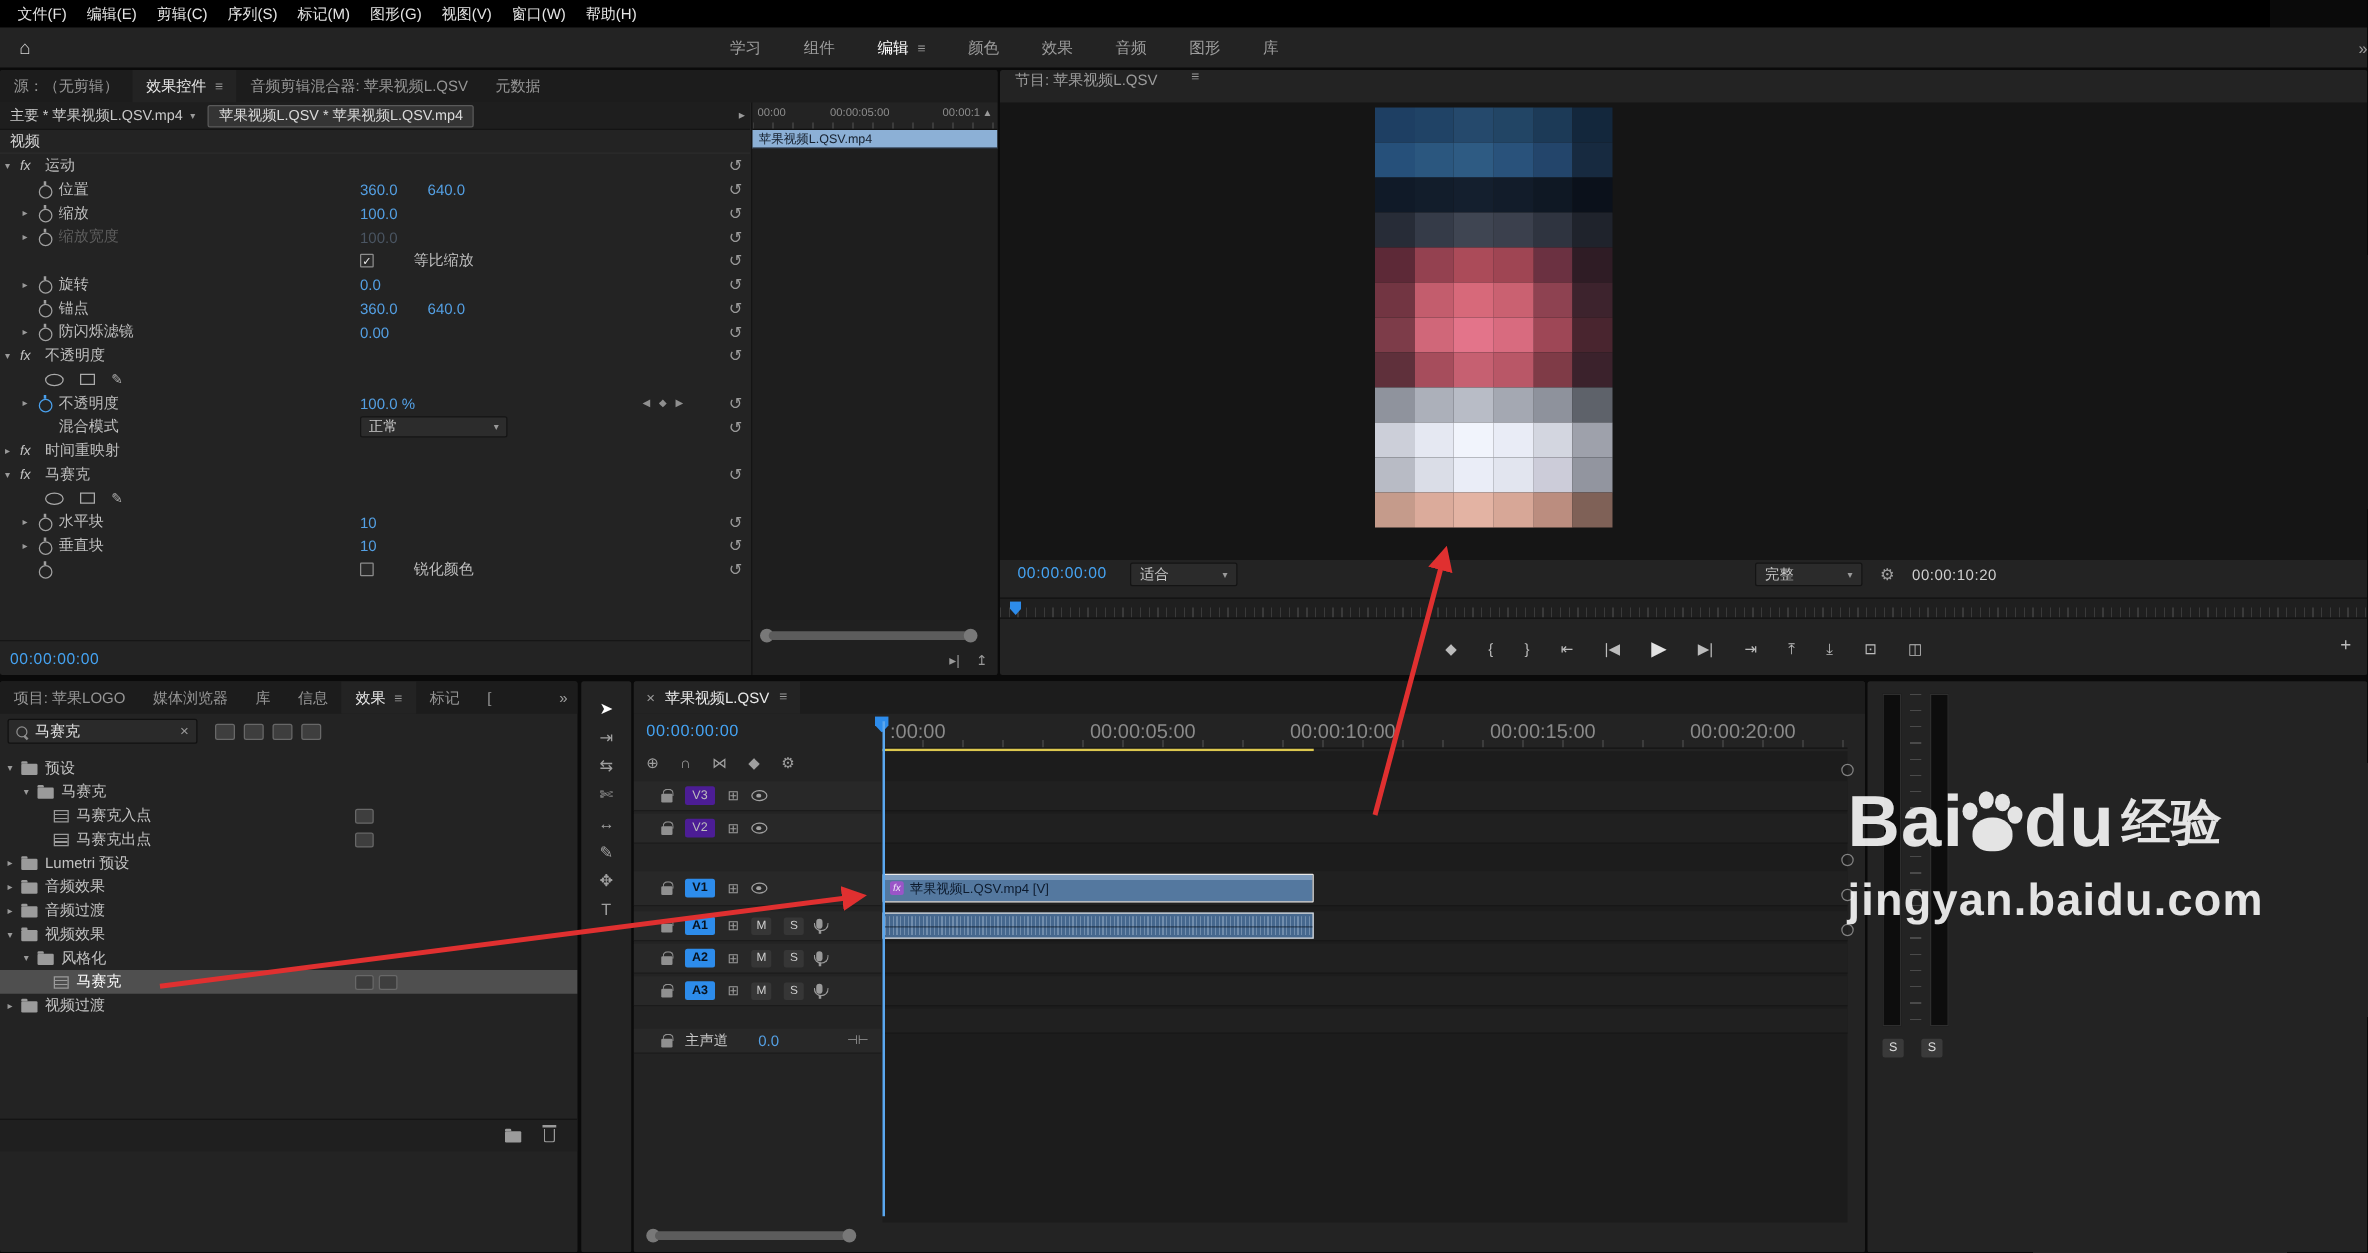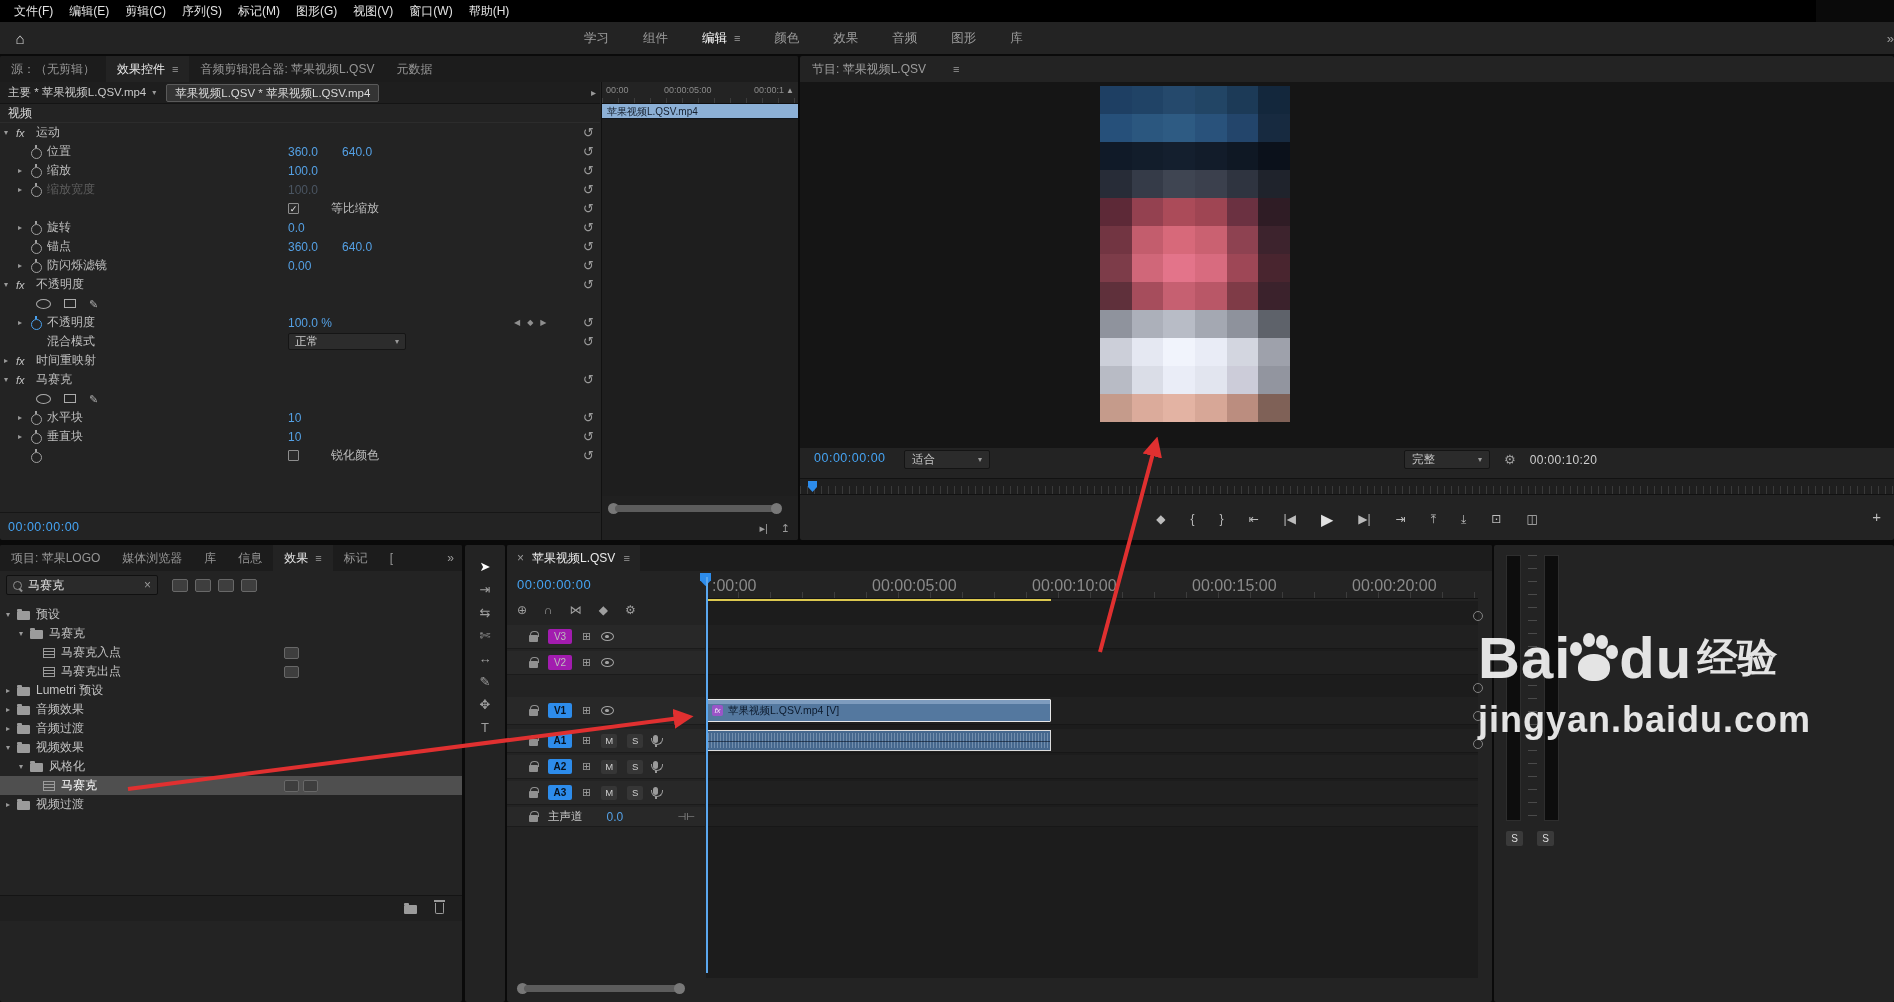--- a/index.html
+++ b/index.html
@@ -69,21 +69,21 @@
   #ec-collapse{position:absolute;right:4px;top:4px;font-size:8px;color:#9a9a9a;}
   #ec-clipbar{position:absolute;left:0;top:22px;right:0;height:15px;background:#8cb0d6;color:#16202e;font-size:10px;line-height:15px;padding-left:5px;border-bottom:1px solid #10151c;white-space:nowrap;overflow:hidden;}
   #ec-lanes{position:absolute;left:0;top:37px;right:0;bottom:44px;background:#1e1e1e;}
   #ec-hscroll{position:absolute;left:6px;right:16px;bottom:26px;height:11px;display:flex;align-items:center;}
   .scrollcap{width:11px;height:11px;background:#787878;border-radius:50%;flex:none;}
   .scrollbar{height:7px;background:#5c5c5c;border-radius:4px;flex:1;margin:0 -4px;}
   #ec-right-icons{position:absolute;right:8px;bottom:5px;display:flex;gap:13px;color:#9a9a9a;font-size:11px;}
 
   
   #pm-panel{left:800px;top:56px;width:1094px;height:484px;}
-  #pm-header{height:26px;display:flex;align-items:center;padding-left:12px;color:#9c9c9c;font-size:12px;gap:20px;}
+  #pm-header{height:26px;display:flex;align-items:flex-start;padding-left:12px;color:#9c9c9c;font-size:12px;gap:20px;}
   #pm-stage{position:absolute;left:0;top:26px;width:100%;height:366px;background:#151515;}
   #mosaic{position:absolute;left:300px;top:4px;width:190px;height:336px;display:grid;grid-template-columns:repeat(6,1fr);grid-auto-rows:1fr;}
   #pm-controls{position:absolute;left:0;top:392px;width:100%;height:24px;}
   #pm-tc{position:absolute;left:14px;top:3px;}
   .pselect{height:19px;background:#2b2b2b;border:1px solid #141414;border-radius:2px;display:flex;align-items:center;padding:0 7px;font-size:11.5px;color:#c8c8c8;width:86px;}
   #pm-fit{position:absolute;left:104px;top:2px;}
   #pm-right{position:absolute;left:604px;top:2px;display:flex;align-items:center;gap:14px;}
   #pm-wrench{color:#9f9f9f;font-size:13px;}
   #pm-duration{color:#cfcfcf;font-size:12px;letter-spacing:.4px;}
   #pm-scrubber{position:absolute;left:0;top:422px;width:100%;height:17px;background:#1f1f1f;border-top:1px solid #121212;border-bottom:1px solid #121212;background-image:repeating-linear-gradient(90deg,#3a3a3a 0 1px,transparent 1px 7px);background-size:100% 8px;background-repeat:repeat-x;background-position:0 100%;}
@@ -132,21 +132,21 @@
   #tl-tc{position:absolute;left:10px;top:32px;font-size:13px;}
   #tl-toolbar{position:absolute;left:10px;top:58px;display:flex;gap:17px;color:#9f9f9f;font-size:12px;}
   #tl-ruler{position:absolute;left:199px;top:26px;width:772px;height:28px;border-bottom:1px solid #141414;background-image:repeating-linear-gradient(90deg,#3c3c3c 0 1px,transparent 1px 32px);background-size:100% 6px;background-repeat:repeat-x;background-position:0 100%;}
   .tl-rlabel{position:absolute;top:6px;font-size:16px;color:#8a8a8a;white-space:nowrap;}
   #tl-workarea{position:absolute;left:199px;top:54px;width:345px;height:2px;background:#dcc84f;}
   #tl-content{position:absolute;left:199px;top:56px;width:772px;bottom:24px;background:#1c1c1c;}
   .lane{position:absolute;left:0;width:100%;background:#202020;border-bottom:1px solid #171717;}
   .trk-head{position:absolute;left:0;width:198px;background:#282828;border-bottom:1px solid #1b1b1b;display:flex;align-items:center;gap:10px;padding-left:22px;}
   .i-lock{position:relative;width:9px;height:7px;background:#909090;border-radius:1px;flex:none;margin-top:3px;}
   .i-lock::before{content:"";position:absolute;left:1px;top:-4px;width:7px;height:5px;border:1.5px solid #909090;border-bottom:none;border-radius:4px 4px 0 0;}
-  .trk-badge{min-width:24px;height:15px;background:#a21caf;color:#bdbdbd;border-radius:2px;font-size:10px;line-height:15px;text-align:center;padding:0 3px;flex:none;}
+  .trk-badge{min-width:24px;height:15px;background:#4c1d95;color:#bdbdbd;border-radius:2px;font-size:10px;line-height:15px;text-align:center;padding:0 3px;flex:none;}
   .trk-badge.on{background:#2d8ceb;color:#08121e;font-weight:bold;}
   .i-sync{color:#9a9a9a;font-size:11px;}
   .i-eye{position:relative;width:13px;height:9px;border:1.3px solid #a2a2a2;border-radius:50%;flex:none;}
   .i-eye::before{content:"";position:absolute;left:3px;top:1.6px;width:3.4px;height:3.4px;background:#a2a2a2;border-radius:50%;}
   .msbtn{width:16px;height:14px;background:#363636;border-radius:2px;color:#cfcfcf;font-size:9.5px;line-height:14px;text-align:center;flex:none;}
   .i-mic{position:relative;width:5px;height:8px;background:#9a9a9a;border-radius:2.5px;flex:none;margin-bottom:4px;}
   .i-mic::before{content:"";position:absolute;left:-2.6px;top:3px;width:10px;height:6px;border:1.2px solid #9a9a9a;border-top:none;border-radius:0 0 6px 6px;}
   .i-mic::after{content:"";position:absolute;left:1.5px;top:9.5px;width:2px;height:3px;background:#9a9a9a;}
   .mst-label{font-size:11.5px;color:#c6c6c6;}
   .mst-val{color:#54a0e4;margin-left:14px;}
@@ -728,21 +728,21 @@
         <span class="i-mic"></span>
       </div>
       <div class="trk-head" style="top: 236px; height: 24px;">
         <span class="i-lock"></span>
         <span class="trk-badge on">A3</span>
         <span class="i-sync">⊞</span>
         <span class="msbtn">M</span>
         <span class="msbtn">S</span>
         <span class="i-mic"></span>
       </div>
-      <div class="trk-head" style="top: 262px; height: 20px;">
+      <div class="trk-head" style="top: 278px; height: 20px;">
         <span class="i-lock"></span>
         <span class="mst-label">主声道</span>
         <span class="mst-val">0.0</span>
         <span class="mst-kf">⊣⊢</span>
       </div>
     </div>
 
   <div id="meters-panel" class="panel">
     <div id="meter-bars">
       <div class="mbar"></div>

